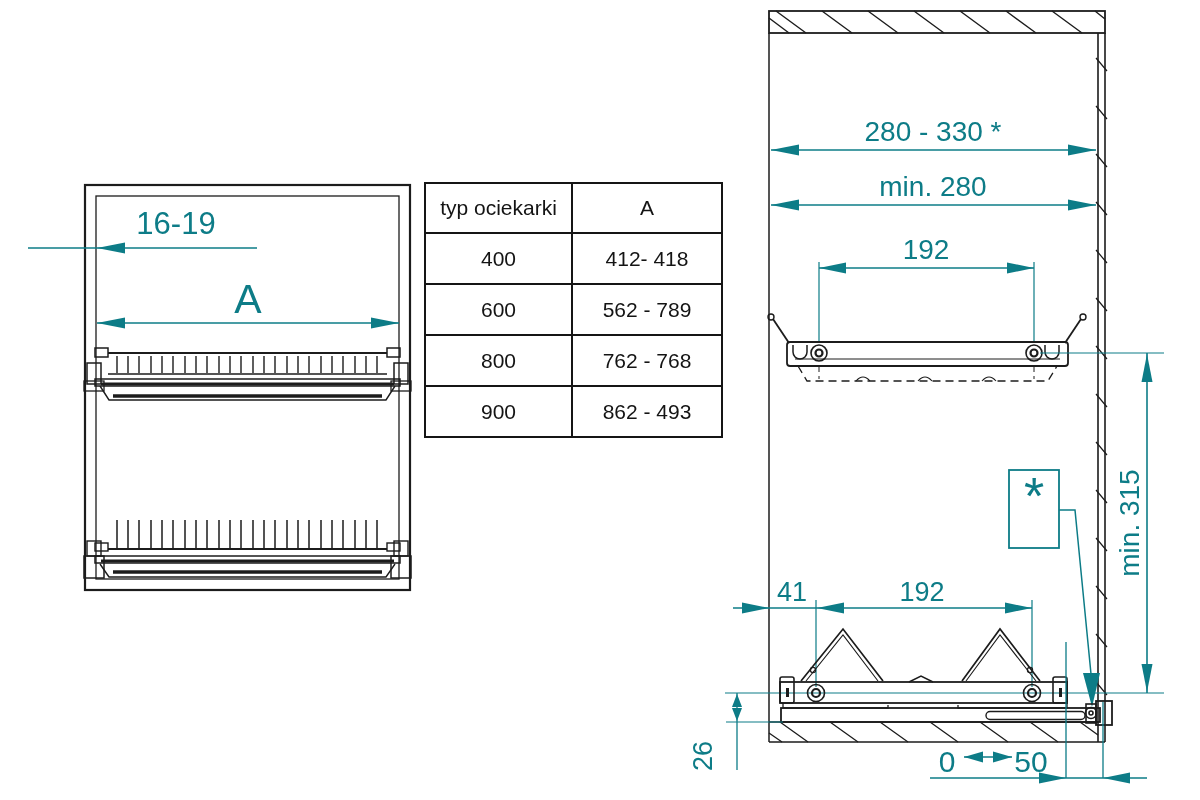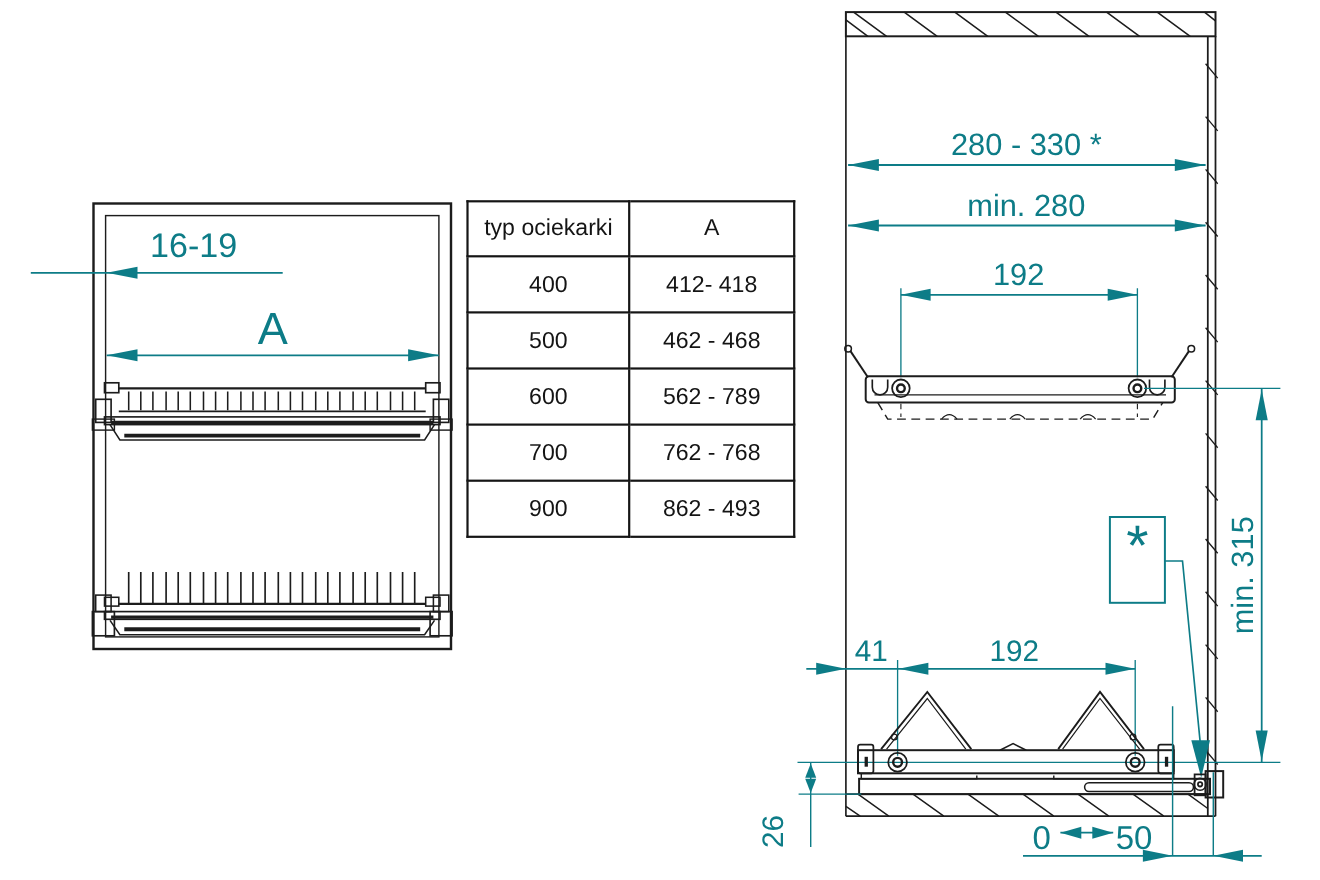--- a/index.html
+++ b/index.html
@@ -209,29 +209,25 @@
   <tbody>
     <tr class="hdr">
       <td class="c1">typ ociekarki</td>
       <td class="c2">A</td>
     </tr>
     <tr>
       <td class="c1">400</td>
       <td class="c2">412- 418</td>
     </tr>
     <tr>
-      <td class="c1">500</td>
-      <td class="c2">462 - 468</td>
-    </tr>
-    <tr>
       <td class="c1">600</td>
       <td class="c2">562 - 789</td>
     </tr>
     <tr>
-      <td class="c1">700</td>
+      <td class="c1">800</td>
       <td class="c2">762 - 768</td>
     </tr>
     <tr>
       <td class="c1">900</td>
       <td class="c2">862 - 493</td>
     </tr>
   </tbody>
 </table>
 
 </div>

